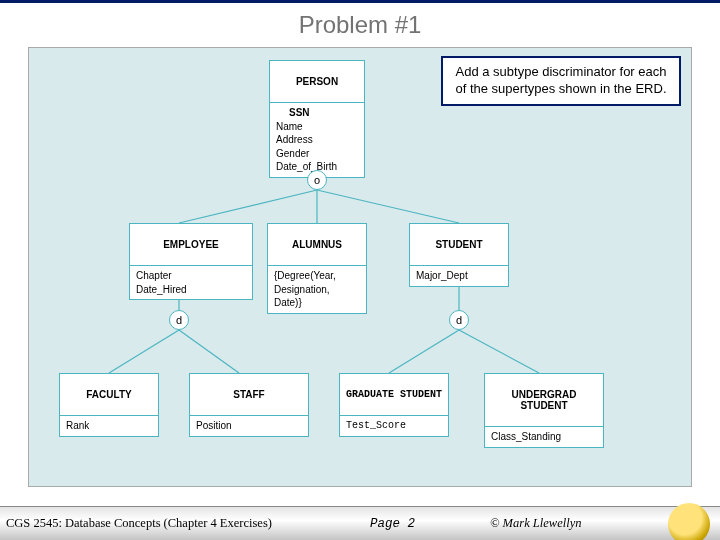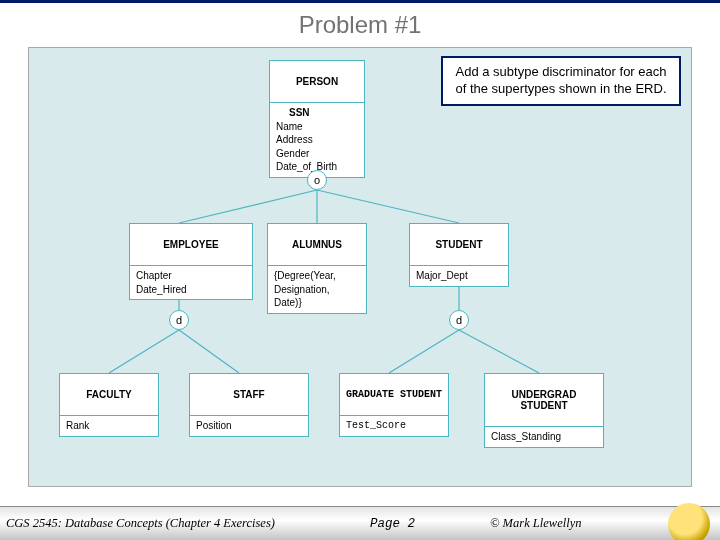--- a/index.html
+++ b/index.html
@@ -91,21 +91,20 @@
     height: 34px;
     background: linear-gradient(#e4e4e4,#fff 40%,#c4c4c4);
     border-top: 1px solid #888;
     display: flex;
     align-items: center;
     font-size: 12.5px;
   }
   .footer .course {
     flex: 0 0 auto;
     padding-left: 6px;
-    font-style: italic;
     font-family: "Times New Roman", serif;
   }
   .footer .page {
     position: absolute;
     left: 370px;
     font-style: italic;
     font-family: Liberation Mono, monospace;
   }
   .footer .copy {
     position: absolute;

